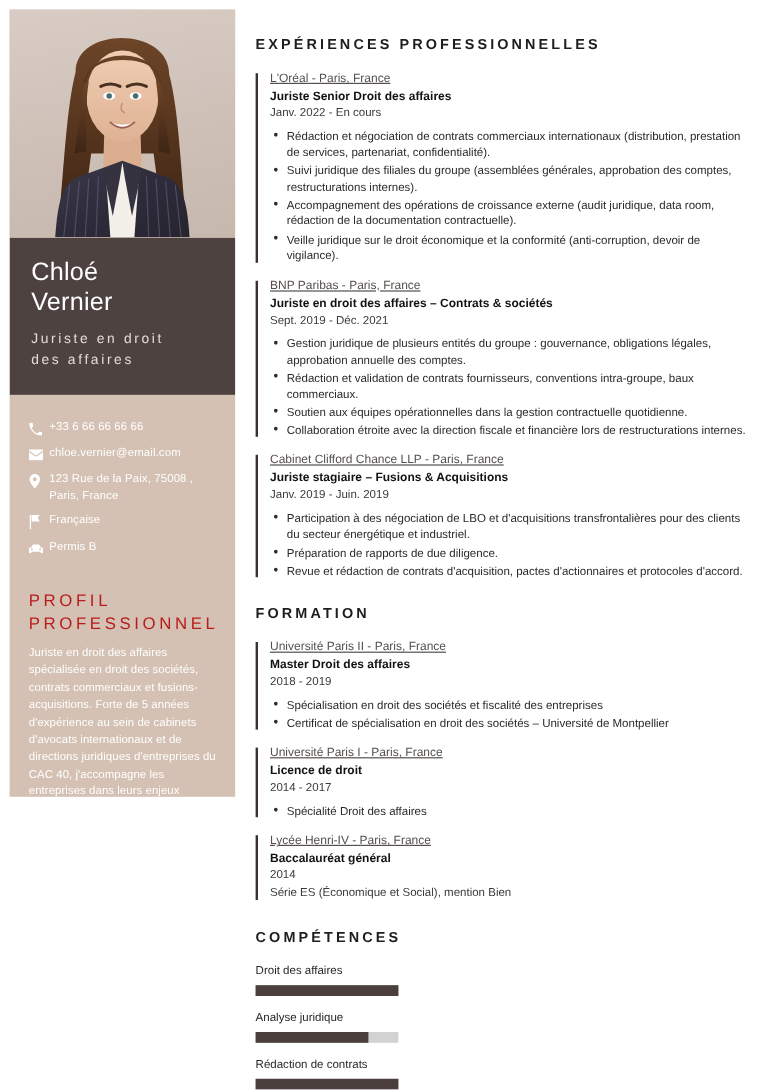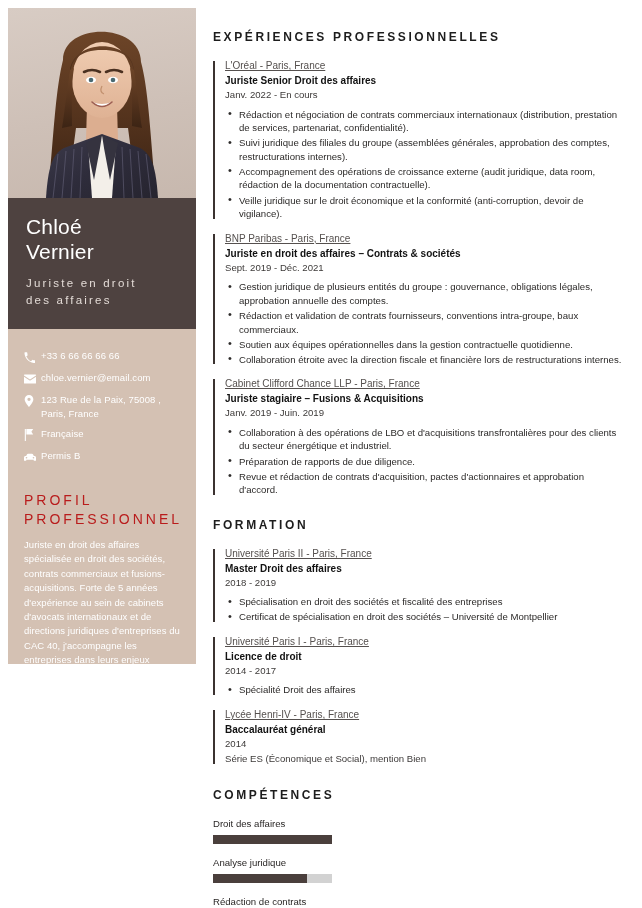--- a/index.html
+++ b/index.html
@@ -276,23 +276,23 @@
             <li>Soutien aux équipes opérationnelles dans la gestion contractuelle quotidienne.</li>
             <li>Collaboration étroite avec la direction fiscale et financière lors de restructurations internes.</li>
           </ul>
     </div>
         <div class="entry">
       <div class="entry-org">Cabinet Clifford Chance LLP - Paris, France</div>
       <div class="entry-role">Juriste stagiaire – Fusions &amp; Acquisitions</div>
       <div class="entry-dates">Janv. 2019 - Juin. 2019</div>
 
       <ul class="bullets">
-            <li>Collaboration à des opérations de LBO et d'acquisitions transfrontalières pour des clients du secteur énergétique et industriel.</li>
+            <li>Participation à des négociation de LBO et d'acquisitions transfrontalières pour des clients du secteur énergétique et industriel.</li>
             <li>Préparation de rapports de due diligence.</li>
-            <li>Revue et rédaction de contrats d'acquisition, pactes d'actionnaires et approbation d'accord.</li>
+            <li>Revue et rédaction de contrats d'acquisition, pactes d'actionnaires et protocoles d'accord.</li>
           </ul>
     </div>
       </div>
 
     <h2 class="main-h h-formation">FORMATION</h2>
     <div>
         <div class="entry">
       <div class="entry-org">Université Paris II - Paris, France</div>
       <div class="entry-role">Master Droit des affaires</div>
       <div class="entry-dates">2018 - 2019</div>

